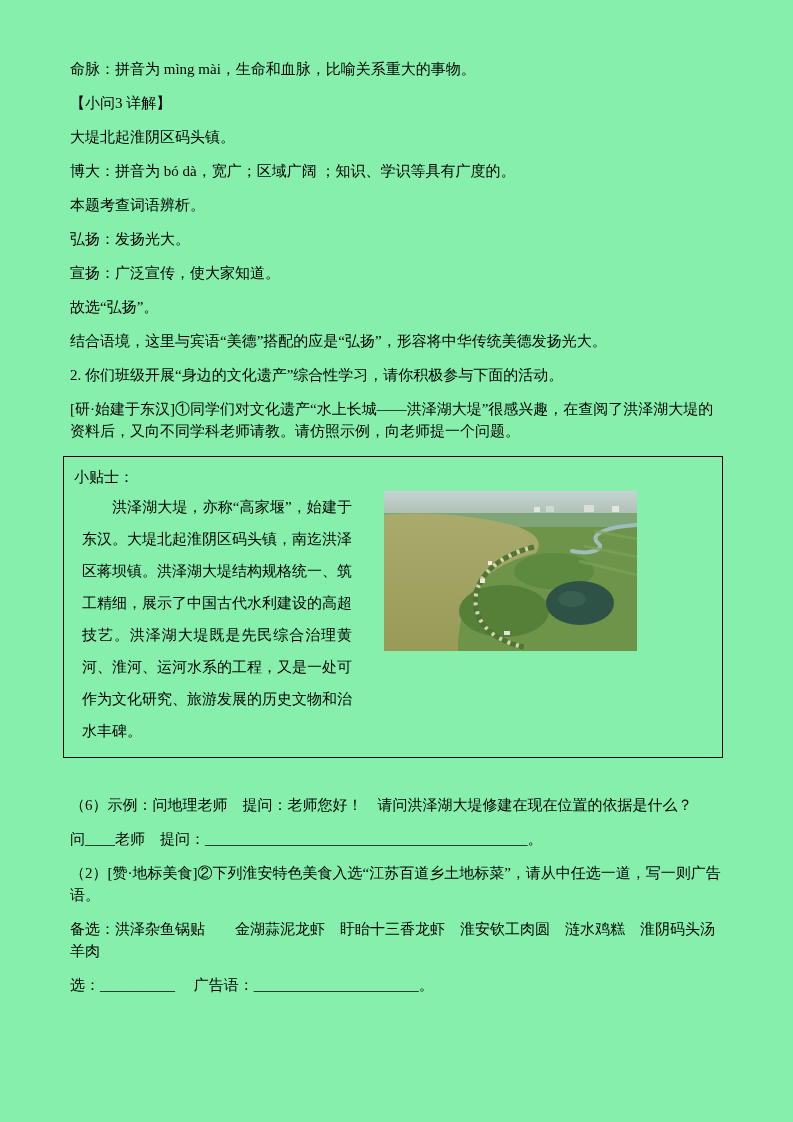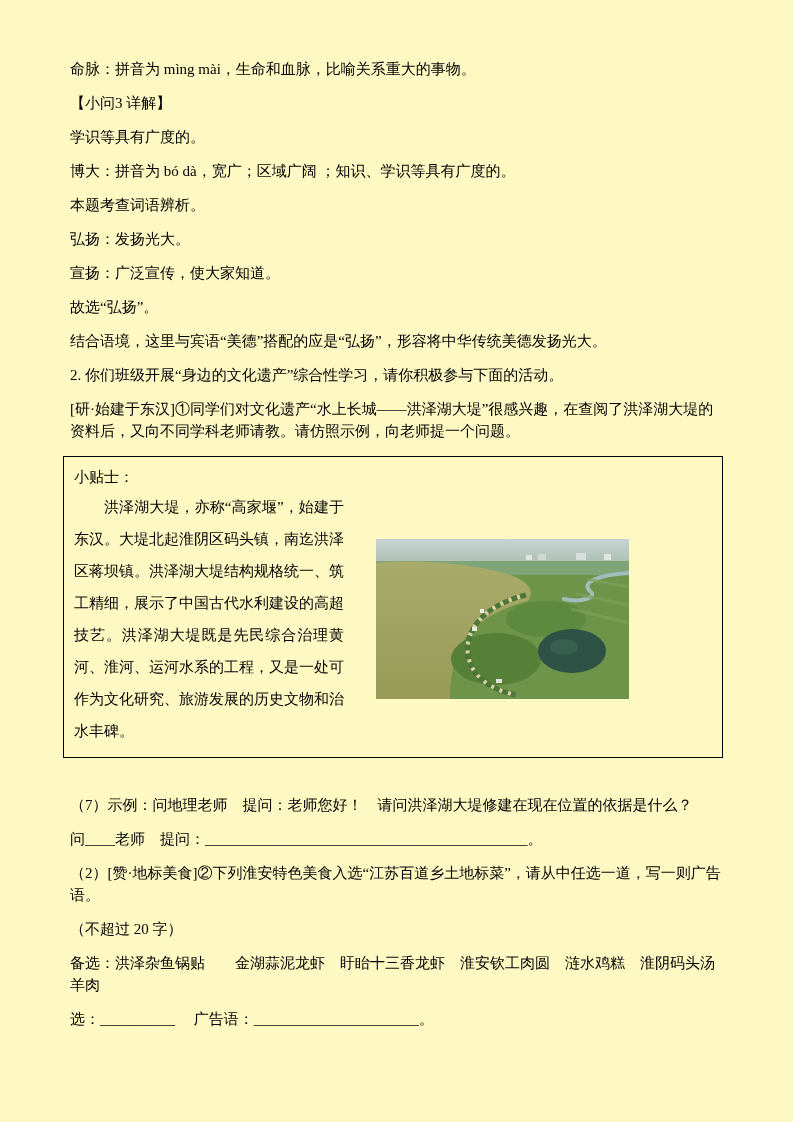--- a/index.html
+++ b/index.html
@@ -1,39 +1,39 @@
 <!DOCTYPE html>
 <html><head>
 <meta charset="utf-8">
 <style>
   * { box-sizing: border-box; }
   html, body { margin: 0; padding: 0; background: #ffffff; }
   .page {
     position: relative;
     width: 793px;
     height: 1122px;
-    background: #fef9c3;
+    background: #86efac;
     overflow: hidden;
     padding: 58px 70px 0 70px;
     font-family: "Liberation Serif", "DejaVu Serif", serif;
     font-size: 15px;
     color: #000000;
   }
   .line {
     margin: 0 0 12px 0;
     line-height: 22px;
   }
   .tipbox {
     border: 1px solid #000000;
     margin: 14px 0 0 -7px;
     width: 660px;
     padding: 8px 24px 10px 10px;
   }
   .tipbox-title { line-height: 24px; margin: 0 0 2px 0; }
-  .tipbox-flex { display: flex; align-items: center; }
+  .tipbox-flex { display: flex; align-items: flex-start; margin-left: 8px; }
   .tipbox-body {
     width: 270px;
     line-height: 32px;
     text-align: justify;
     text-indent: 2em;
     margin: 0;
   }
   .tipbox-photo {
     margin-left: 32px;
     width: 253px;
@@ -43,21 +43,21 @@
   }
   .after-box { margin-top: 36px; }
 </style>
 </head>
 <body>
 
 <div class="page">
 
   <p class="line">命脉：拼音为 mìng mài，生命和血脉，比喻关系重大的事物。</p>
   <p class="line">【小问3 详解】</p>
-  <p class="line">学识等具有广度的。</p>
+  <p class="line">大堤北起淮阴区码头镇。</p>
   <p class="line">博大：拼音为 bó dà，宽广；区域广阔 ；知识、学识等具有广度的。</p>
   <p class="line">本题考查词语辨析。</p>
   <p class="line">弘扬：发扬光大。</p>
   <p class="line">宣扬：广泛宣传，使大家知道。</p>
   <p class="line">故选“弘扬”。</p>
   <p class="line">结合语境，这里与宾语“美德”搭配的应是“弘扬”，形容将中华传统美德发扬光大。</p>
 
   <p class="line">2. 你们班级开展“身边的文化遗产”综合性学习，请你积极参与下面的活动。</p>
   <p class="line">[研·始建于东汉]①同学们对文化遗产“水上长城——洪泽湖大堤”很感兴趣，在查阅了洪泽湖大堤的资料后，又向不同学科老师请教。请仿照示例，向老师提一个问题。</p>
 
@@ -94,20 +94,19 @@
           <path d="M150,56 C108,66 88,92 92,116 C95,136 112,150 140,156" fill="none" stroke="#3f6b2f" stroke-width="5" stroke-dasharray="6 3" opacity="0.9"></path>
           <rect x="96" y="88" width="5" height="4" fill="#e8e8e0"></rect>
           <rect x="104" y="70" width="4" height="4" fill="#efece2"></rect>
           <rect x="120" y="140" width="6" height="4" fill="#e2e2d8"></rect>
           <path d="M210,40 L253,48 M200,55 L253,66 M195,70 L253,84" stroke="#7ba35a" stroke-width="3" opacity="0.7"></path>
         </svg>
       </div>
     </div>
   </div>
 
-  <p class="line after-box">（7）示例：问地理老师　提问：老师您好！　请问洪泽湖大堤修建在现在位置的依据是什么？</p>
+  <p class="line after-box">（6）示例：问地理老师　提问：老师您好！　请问洪泽湖大堤修建在现在位置的依据是什么？</p>
   <p class="line">问____老师　提问：___________________________________________。</p>
   <p class="line">（2）[赞·地标美食]②下列淮安特色美食入选“江苏百道乡土地标菜”，请从中任选一道，写一则广告语。</p>
-  <p class="line">（不超过 20 字）</p>
   <p class="line">备选：洪泽杂鱼锅贴　　金湖蒜泥龙虾　盱眙十三香龙虾　淮安钦工肉圆　涟水鸡糕　淮阴码头汤羊肉</p>
   <p class="line">选：__________　 广告语：______________________。</p>
 
 </div>
 
 </body></html>

